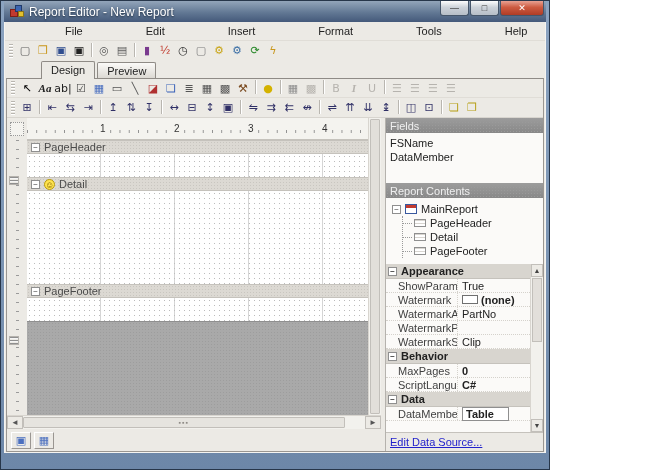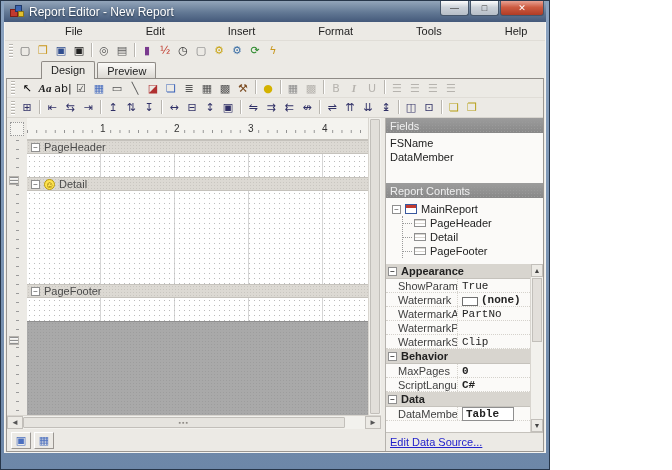--- a/index.html
+++ b/index.html
@@ -123,21 +123,21 @@
   .node-icon { width:12px; height:10px; border:1px solid #38589e; background:linear-gradient(#c23a2f 0 40%,#fff 40%); flex:0 0 auto;}
   .band-icon { width:12px; height:8px; border:1px solid #8f8f8f; flex:0 0 auto;
                background:repeating-linear-gradient(to bottom,#d8d5d0 0 1px,#fff 1px 3px); }
 
   .pt-wrap { flex:1; display:flex; flex-direction:column; overflow:hidden; }
   .pgrid { flex:1; display:flex; overflow:hidden; background:#fbfaf8; border-bottom:1px solid #c5c2bc; }
   .pgrid-rows { flex:1; overflow:hidden; }
   .prow { display:flex; height:14px; border-bottom:1px dotted #d5d2cc; align-items:center; }
   .prow .lab { width:72px; padding-left:12px; color:#3f3f3f; border-right:1px dotted #d5d2cc;
                overflow:hidden; white-space:nowrap; height:100%; display:flex; align-items:center; }
-  .prow .val { flex:1; padding-left:4px; display:flex; align-items:flex-end; gap:3px; overflow:hidden; white-space:nowrap;font-family:Liberation Mono, monospace;}
+  .prow .val { flex:1; padding-left:4px; display:flex; align-items:center; gap:3px; overflow:hidden; white-space:nowrap;}
   .prow .val.bold { font-weight:bold; }
   .prow .val .boxed { border:1px solid #8f8f8f; padding:0 14px 0 3px; background:#fff; }
   .swatch { width:16px; height:9px; border:1px solid #6f6f6f; background:#fff; flex:0 0 auto; }
   .pcat { display:flex; height:15px; align-items:center; gap:4px; padding-left:2px;
           background:#d8d5cf; border-bottom:1px solid #c5c2bc; font-weight:bold; color:#222; }
   .pgrid-scroll { width:13px; background:#f2f1ed; border-left:1px solid #d8d5cf;
                   display:flex; flex-direction:column; }
   .pgrid-scroll .arr { height:13px; display:flex; align-items:center; justify-content:center;
                        font-size:7px; color:#444; background:#eceae5; border:1px solid #c2bfba; }
   .pgrid-scroll .trk { flex:1; padding:1px; }

